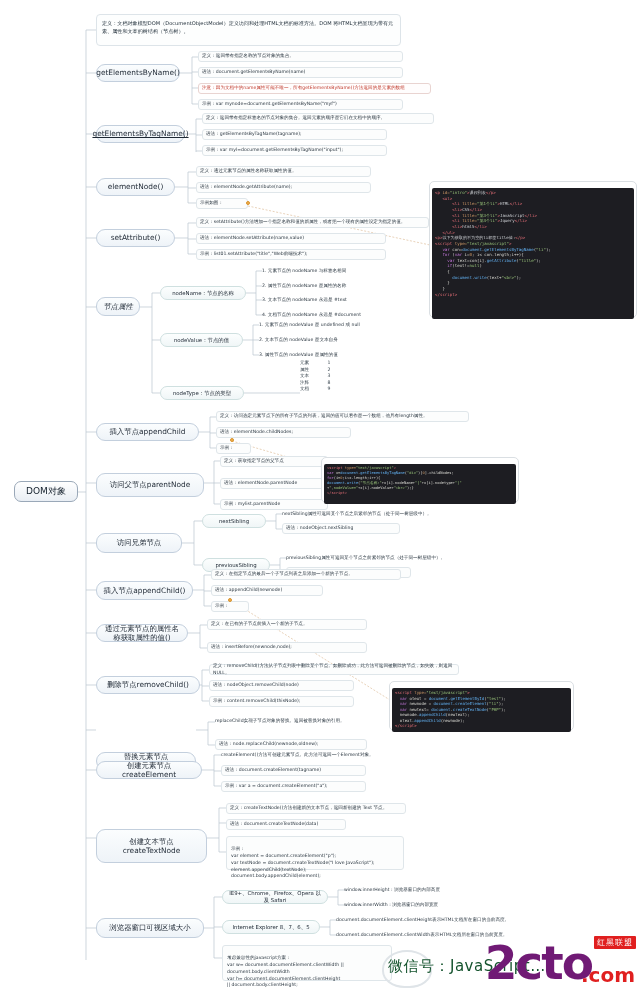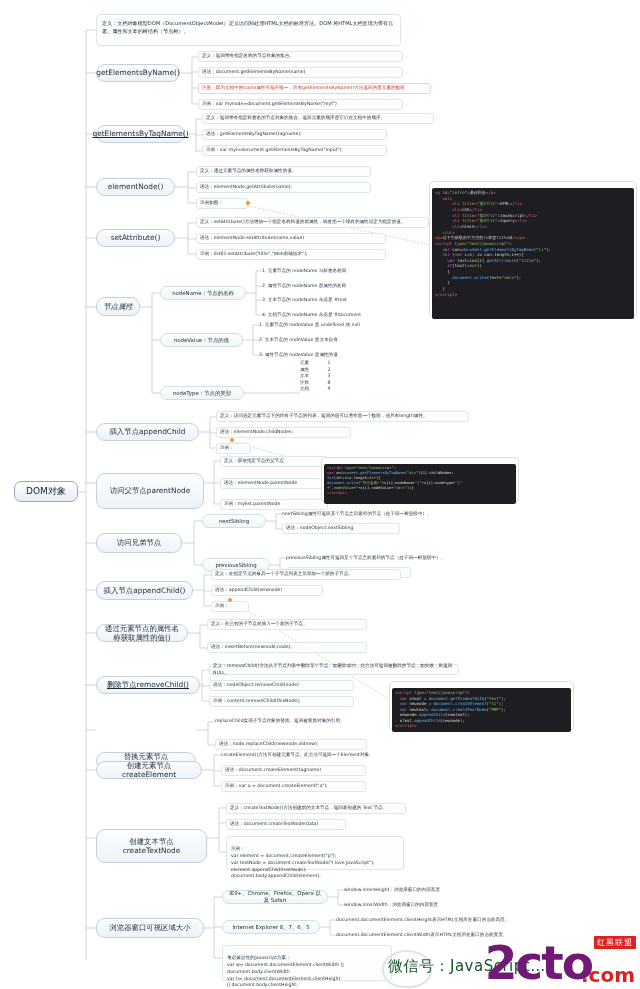--- a/index.html
+++ b/index.html
@@ -391,21 +391,21 @@
     <span>定义：访问选定元素节点下的所有子节点的列表，返回的值可以看作是一个数组，他具有length属性。</span>
   </div>
   <div class="node leaf" style="left:216px;top:427px;width:135px;height:11px;">
     <span>语法：elementNode.childNodes;</span>
   </div>
   <div class="node leaf" style="left:216px;top:443px;width:35px;height:11px;">
     <span>示例：</span>
   </div>
   <div class="dot" style="left:230px;top:438px;"></div>
 
-  <div class="node pill l1" style="left:96px;top:473px;width:108px;height:36px;">
+  <div class="node pill l1" style="left:96px;top:473px;width:108px;height:24px;">
     <span>访问父节点parentNode</span>
   </div>
   <div class="node leaf" style="left:220px;top:456px;width:108px;height:11px;">
     <span>定义：获取指定节点的父节点</span>
   </div>
   <div class="node leaf" style="left:220px;top:478px;width:108px;height:11px;">
     <span>语法：elementNode.parentNode</span>
   </div>
   <div class="node leaf" style="left:220px;top:499px;width:108px;height:11px;">
     <span>示例：mylist.parentNode</span>
@@ -450,21 +450,21 @@
   <div class="node pill l1" style="left:96px;top:624px;width:92px;height:18px;">
     <span>通过元素节点的属性名称获取属性的值()</span>
   </div>
   <div class="node leaf" style="left:207px;top:619px;width:160px;height:11px;">
     <span>定义：在已有的子节点前插入一个新的子节点。</span>
   </div>
   <div class="node leaf" style="left:207px;top:642px;width:160px;height:11px;">
     <span>语法：insertBefore(newnode,node);</span>
   </div>
 
-  <div class="node pill l1" style="left:96px;top:676px;width:104px;height:18px;text-decoration:underline;">
+  <div class="node pill l1" style="left:96px;top:676px;width:104px;height:18px;">
     <span>删除节点removeChild()</span>
   </div>
   <div class="node leaf" style="left:209px;top:664px;width:250px;height:11px;">
     <span>定义：removeChild()方法从子节点列表中删除某个节点。如删除成功，此方法可返回被删除的节点，如失败，则返回NULL。</span>
   </div>
   <div class="node leaf" style="left:209px;top:680px;width:145px;height:11px;">
     <span>语法：nodeObject.removeChild(node)</span>
   </div>
   <div class="node leaf" style="left:209px;top:696px;width:145px;height:11px;">
     <span>示例：content.removeChild(thisNode);</span>

